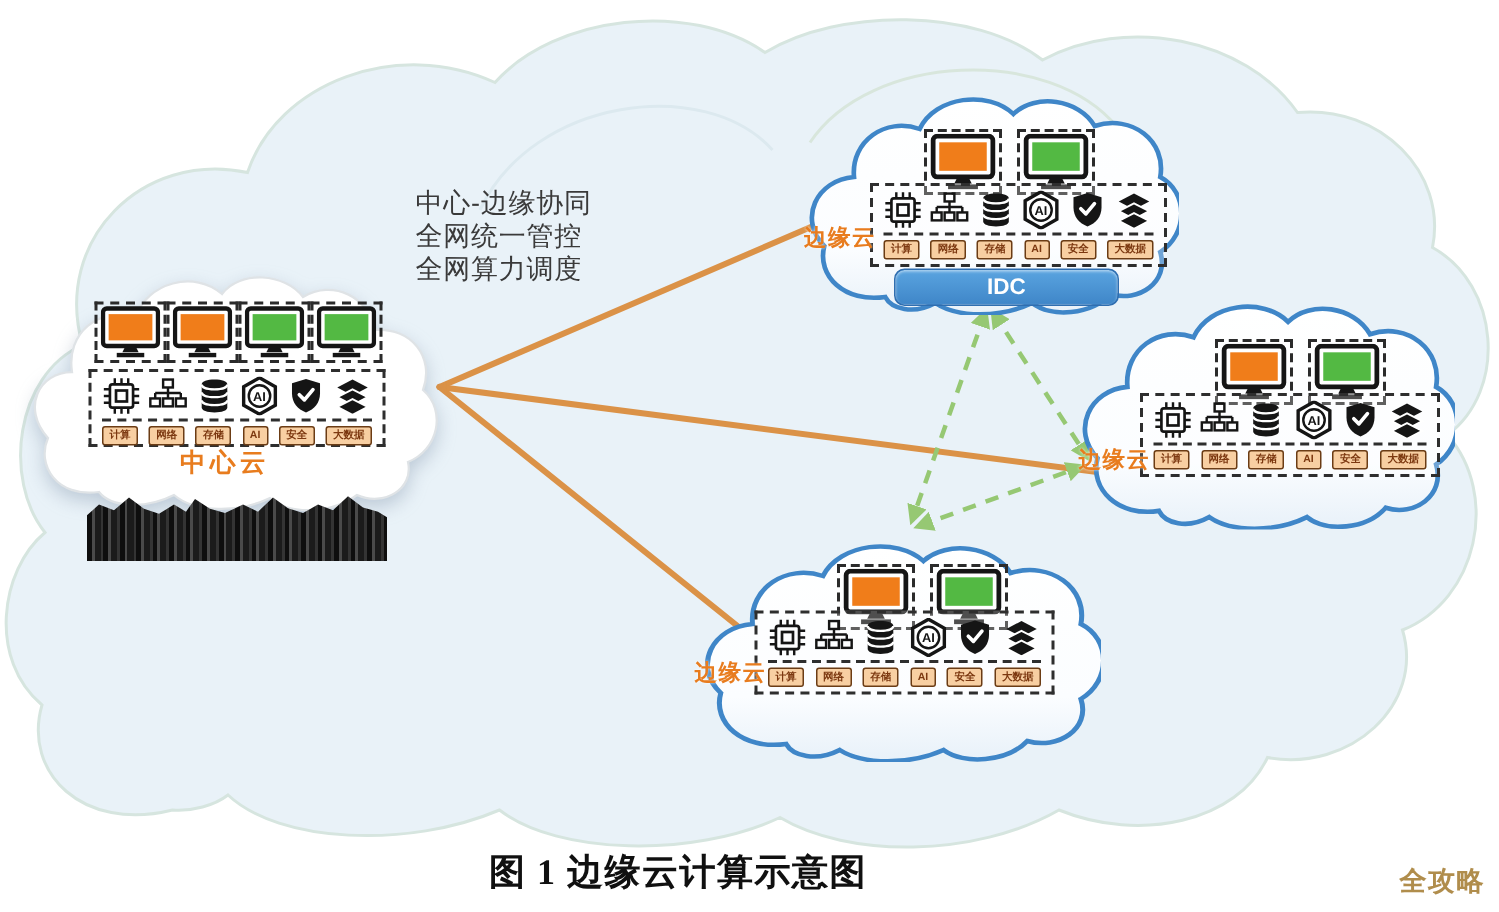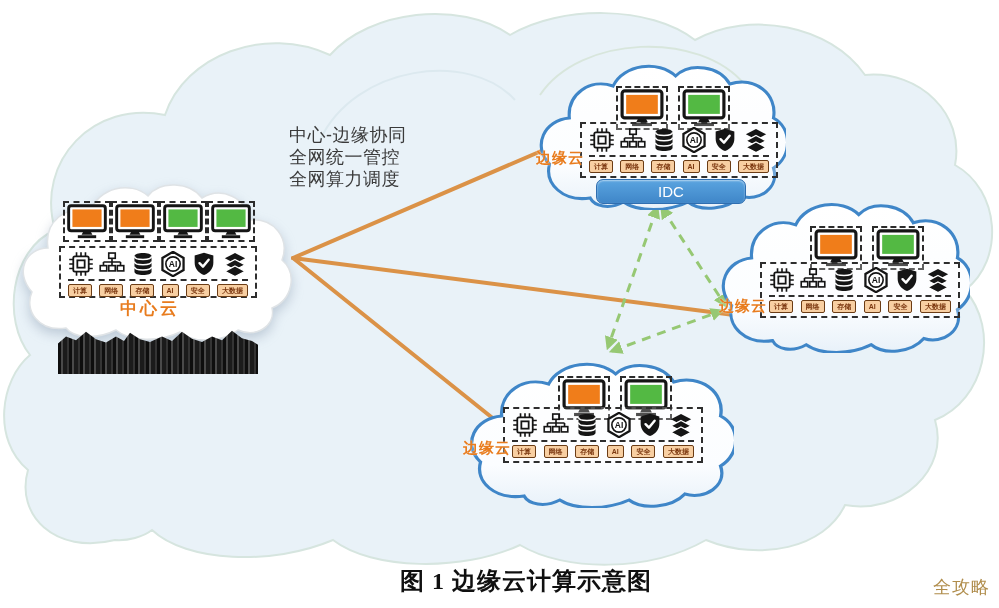--- a/index.html
+++ b/index.html
@@ -32,46 +32,46 @@
   }
   .cap {
     background:#f8cfa2; border:1px solid #6b3c15; border-radius:2px;
     font-size:7px; line-height:9px; color:#7c3810; padding:1px 4px;
     font-weight:bold; white-space:nowrap;
   }
 
   
   .banner {
     position:absolute; background:linear-gradient(#5aa4e0,#3f86c8);
-    border:1px solid #2f6eb0; border-radius:7px; color:#fff; font-weight:normal;
+    border:1px solid #2f6eb0; border-radius:7px; color:#fff; font-weight:bold;
     font-size:15px; display:flex; align-items:center; justify-content:center;
     box-shadow: inset 0 1px 2px rgba(255,255,255,.55);
     text-align: right;
   }
   .edge-label {
     position:absolute; color:#e87c1e; font-weight:bold; font-size:15px;
     text-shadow:0 0 2px rgba(255,255,255,.85); letter-spacing:1px;
   }
   .center-label {
     position:absolute; color:#e87c1e; font-weight:bold; font-size:17px;
     letter-spacing:3px;
   }
 
   
   .annotation {
-    position:absolute; left:289px; top:124px; font-size:18px; line-height:22px;
+    position:absolute; left:277px; top:124px; font-size:18px; line-height:22px;
     color:#3a3a3a; font-weight:500; letter-spacing:0.5px;
   }
   .caption {
-    position:absolute; left:252px; top:565px; width:400px; text-align:right;
+    position:absolute; left:252px; top:565px; width:400px; text-align:center;
     font-family:"Liberation Serif", serif; font-weight:bold; font-size:24px;
     color:#101010; letter-spacing:1px;
   }
   .watermark {
-    position:absolute; right:9px; bottom:9px; color:#b08d4c; font-weight:normal;
+    position:absolute; right:9px; bottom:9px; color:#b08d4c; font-weight:bold;
     font-size:18px; letter-spacing:1px;margin-top:15px;
   }
 
   
   .servers {
     position:absolute; left:58px; top:327px; width:200px; height:47px;
     background:
       repeating-linear-gradient(90deg,#0e0e0e 0 3px,#4a4a4a 3px 5px,#1b1b1b 5px 9px,#343434 9px 11px);
     clip-path: polygon(0 100%,0 35%,4% 20%,9% 28%,14% 10%,19% 26%,24% 33%,29% 20%,
       33% 30%,36% 12%,41% 26%,46% 32%,52% 20%,57% 30%,62% 10%,67% 25%,72% 32%,

